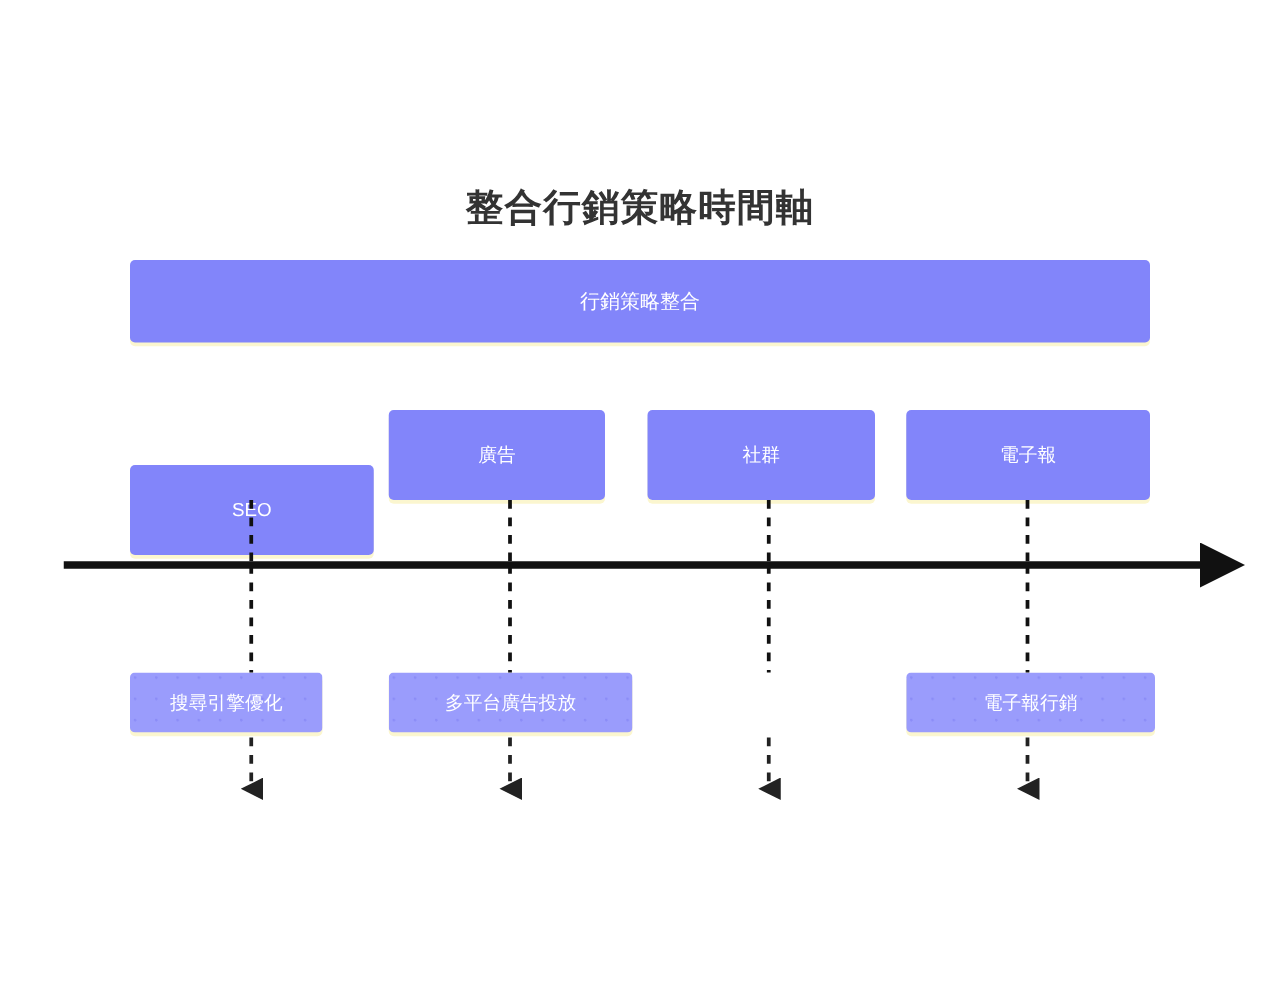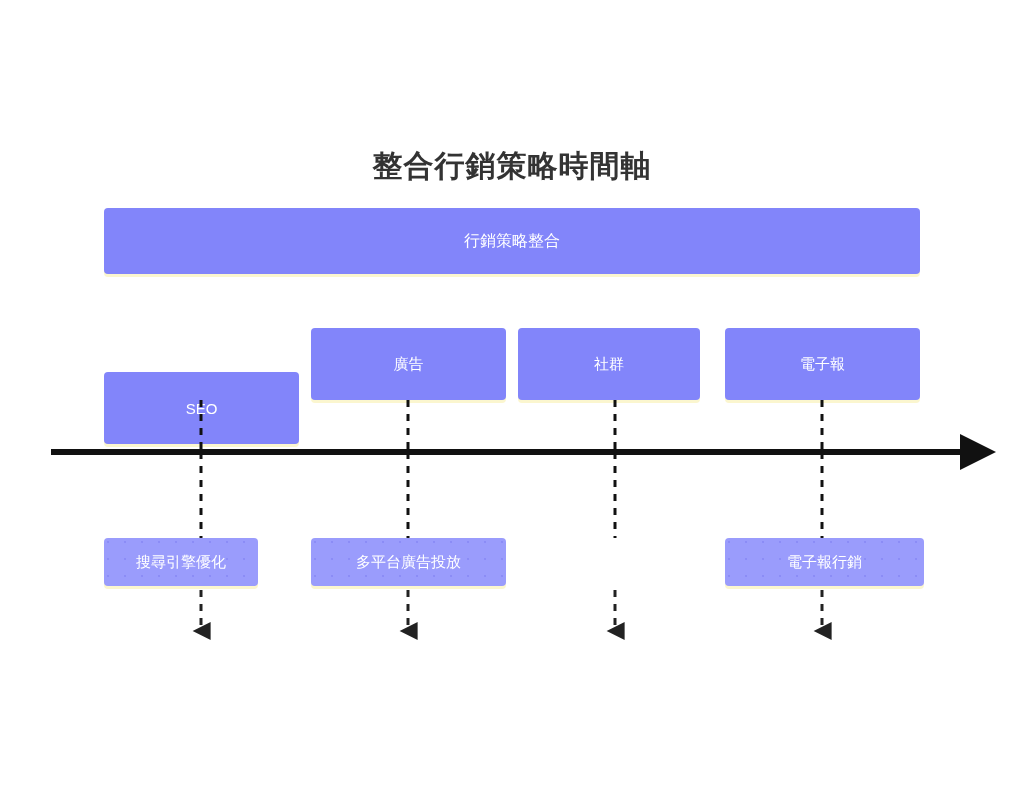--- a/index.html
+++ b/index.html
@@ -60,21 +60,21 @@
   }
 
   
   .phase-box {
     top: 328px;
     height: 72px;
     background: #8285fa;
     font-size: 15px;
   }
   #phase-box-0 { left: 104px;  width: 195px; margin-top: 44px; }
-  #phase-box-1 { left: 311px;  width: 195px; }
+  #phase-box-1 { left: 311px;  width: 173px; }
   #phase-box-2 { left: 518px;  width: 182px; }
   #phase-box-3 { left: 725px;  width: 195px; }
 
   
   .detail-box {
     top: 538px;
     height: 48px;
     background: #9a9cfc;
     font-size: 15px;
     background-image:

